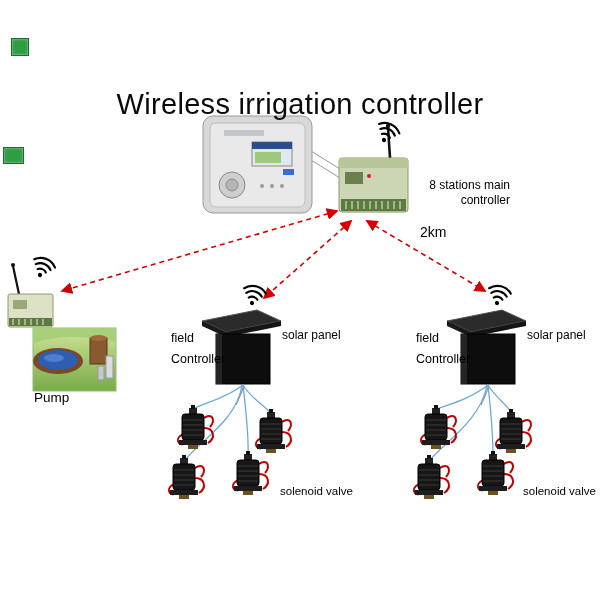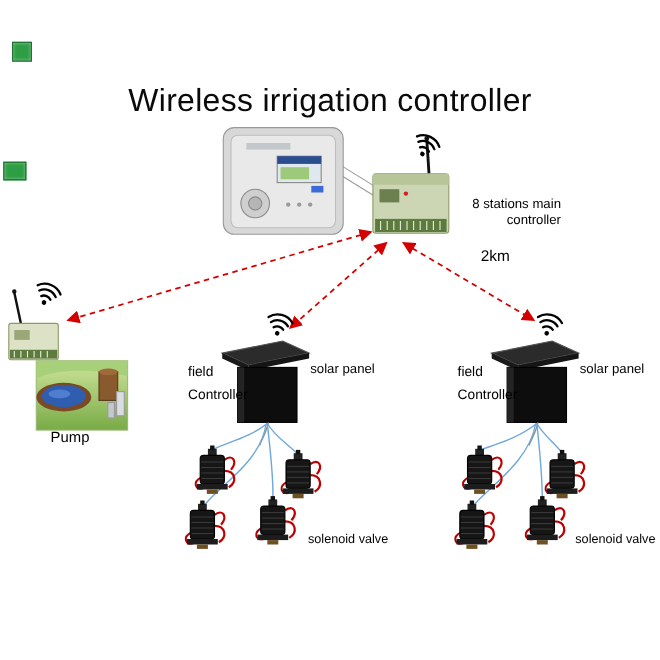--- a/index.html
+++ b/index.html
@@ -3,26 +3,26 @@
 <meta charset="utf-8">
 <style>
   html,body{margin:0;padding:0;background:#fff;}
   .stage{
     position:relative;width:600px;height:600px;background:#ffffff;
     font-family:"Liberation Sans",sans-serif;overflow:hidden;
   }
   .overlay{position:absolute;left:0;top:0;}
   .label{position:absolute;color:#000;white-space:nowrap;}
   .title{
-    position:absolute;top:76px;left:0;right:0;text-align:center;
+    position:absolute;top:88px;left:0;right:0;text-align:center;
     font-size:29px;color:#0a0a0a;letter-spacing:.3px;white-space:nowrap;
   }
   .lbl-main{left:414px;top:178px;width:96px;font-size:12px;line-height:1.25;white-space:normal;text-align:right;}
-  .lbl-2km{left:437px;top:224px;font-size:14px;}
-  .lbl-pump{left:46px;top:390px;font-size:13.5px;}
+  .lbl-2km{left:420px;top:224px;font-size:14px;}
+  .lbl-pump{left:34px;top:390px;font-size:13.5px;}
   .lbl-field1a{left:171px;top:331px;font-size:12.5px;}
   .lbl-field1b{left:171px;top:352px;font-size:12.5px;}
   .lbl-solar1{left:282px;top:328px;font-size:12px;}
   .lbl-field2a{left:416px;top:331px;font-size:12.5px;}
   .lbl-field2b{left:416px;top:352px;font-size:12.5px;}
   .lbl-solar2{left:527px;top:328px;font-size:12px;}
   .lbl-valve1{left:280px;top:485px;font-size:11.5px;}
   .lbl-valve2{left:523px;top:485px;font-size:11.5px;}
   .artifact{
     position:absolute;background:#2e9e44;border:1px solid #1e6e2e;

